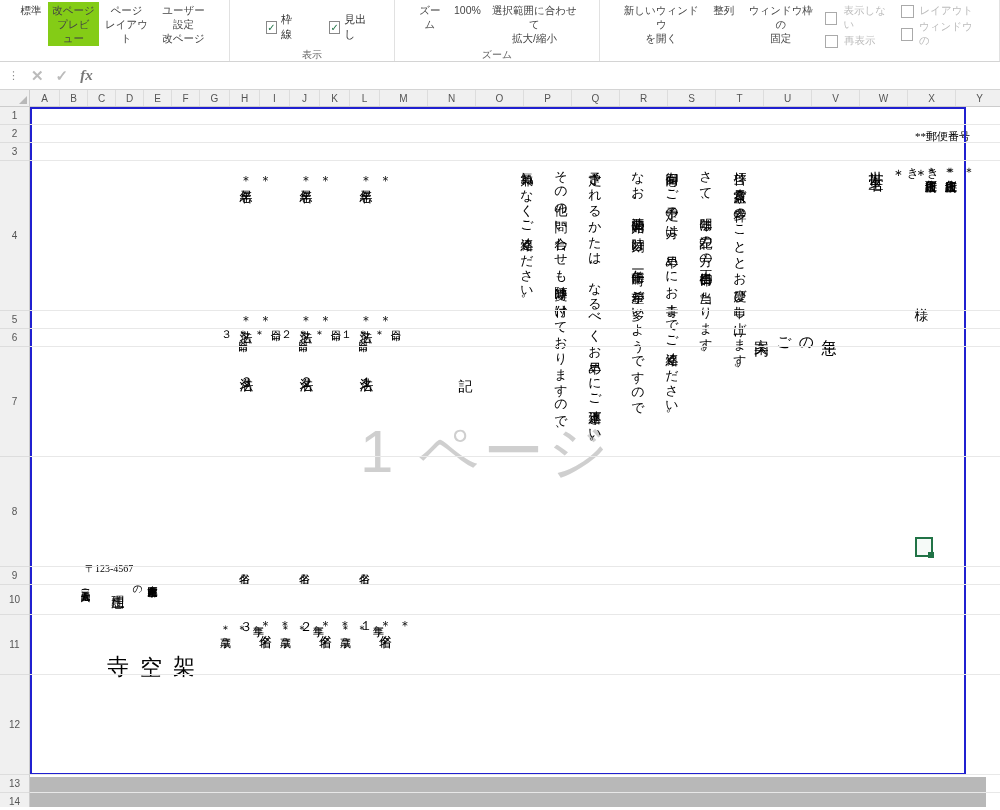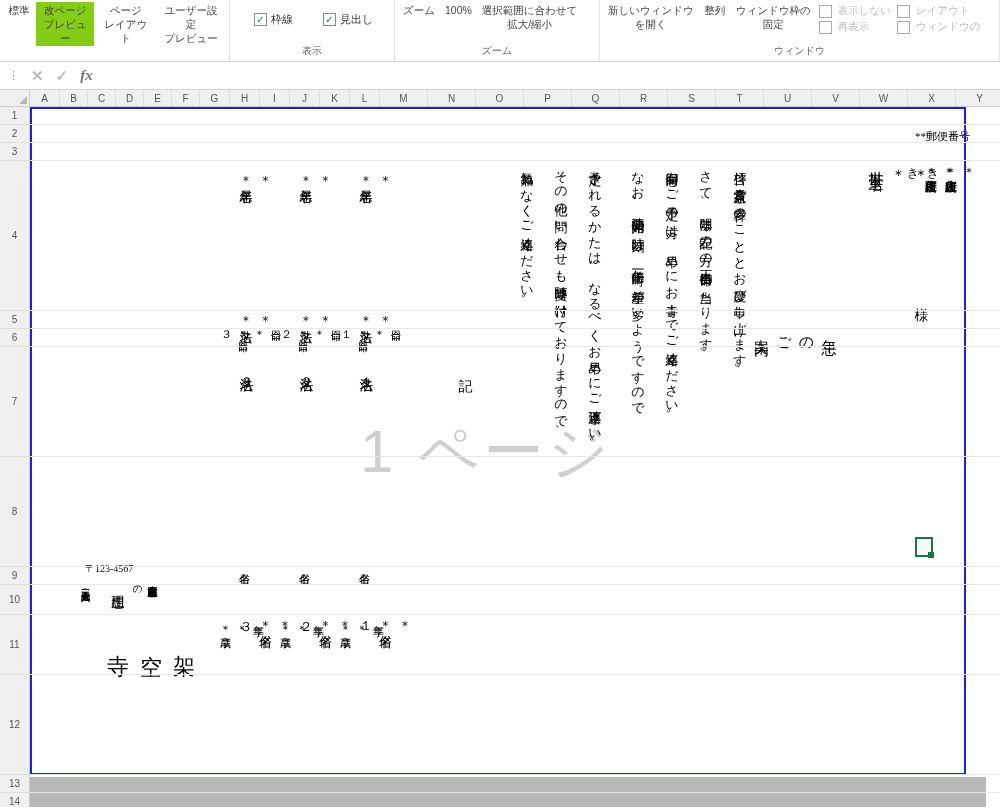--- a/index.html
+++ b/index.html
@@ -1,20 +1,20 @@
 <!DOCTYPE html>
 <html><head>
 <meta charset="utf-8">
 <style>
 * { box-sizing: border-box; margin: 0; padding: 0; }
 body { font-family: "Meiryo UI", "Yu Gothic", sans-serif; font-size: 11px; background: #fff; overflow: hidden; width: 1000px; height: 810px; }
 
 
 .ribbon { height: 62px; background: #fff; border-bottom: 1px solid #d4d4d4; display: flex; position: relative; }
-.ribbon-group { display: flex; flex-direction: column; height: 100%; border-right: 1px solid #e1e1e1; padding: 0 4px; }
+.ribbon-group { display: flex; flex-direction: column; height: 100%; border-right: 1px solid #e1e1e1; padding: 0 16px; }
 .ribbon-group-items { display: flex; gap: 2px; flex: 1; align-items: flex-start; padding-top: 2px;}
 .ribbon-group-label { text-align: center; font-size: 10px; color: #666; padding: 2px 0 3px; }
 .ribbon-btn { display: flex; flex-direction: column; align-items: center; justify-content: flex-start; font-size: 10.5px; color: #444; padding: 1px 4px 0; cursor: pointer; text-align: center; min-width: 30px; line-height: 1.35; }
 .ribbon-btn.active { background: #84cc16; }
 .chk { display: flex; align-items: center; gap: 4px; font-size: 11px; color: #333; padding: 4px 6px; }
 .chk-box { width: 13px; height: 13px; border: 1px solid #888; display:flex; align-items:center; justify-content:center; font-size:10px; color:#217346;}
 .ribbon-small { display:flex; flex-direction:column; gap:2px; padding:2px 2px 0; font-size:10.5px; color:#555;}
 .ribbon-small .row { display:flex; align-items:center; gap:6px;}
 .small-chk{width:13px;height:13px;border:1px solid #aaa;}
 
@@ -71,21 +71,21 @@
 
 <div class="ribbon">
   <div class="ribbon-group" style="width:230px">
     <div class="ribbon-group-items">
       <div class="ribbon-btn">標準</div>
       <div class="ribbon-btn active" style="white-space:pre-line">改ページ
 プレビュー</div>
       <div class="ribbon-btn" style="white-space:pre-line">ページ
 レイアウト</div>
       <div class="ribbon-btn" style="white-space:pre-line">ユーザー設定
-プレビュー</div>
+改ページ</div>
     </div>
   </div>
 
   <div class="ribbon-group" style="width:165px">
     <div class="ribbon-group-items" style="flex-direction:row;gap:18px;padding-left:14px;padding-top:8px">
       <label class="chk">
           <span class="chk-box">✓</span>
           <span>枠線</span>
         </label>
       <label class="chk">
@@ -127,21 +127,20 @@
         <div class="row">
             <span class="small-chk"></span>
             <span>レイアウト</span>
           </div>
         <div class="row">
             <span class="small-chk"></span>
             <span>ウィンドウの</span>
           </div>
       </div>
     </div>
-    <div class="ribbon-group-label">ウィンドウ</div>
   </div>
 </div>
 
 <div class="fbar">
   <span class="dots">⋮</span>
   <div class="fx-btns">
     <span>✕</span>
     <span>✓</span>
     <span class="fx">fx</span>
   </div>

